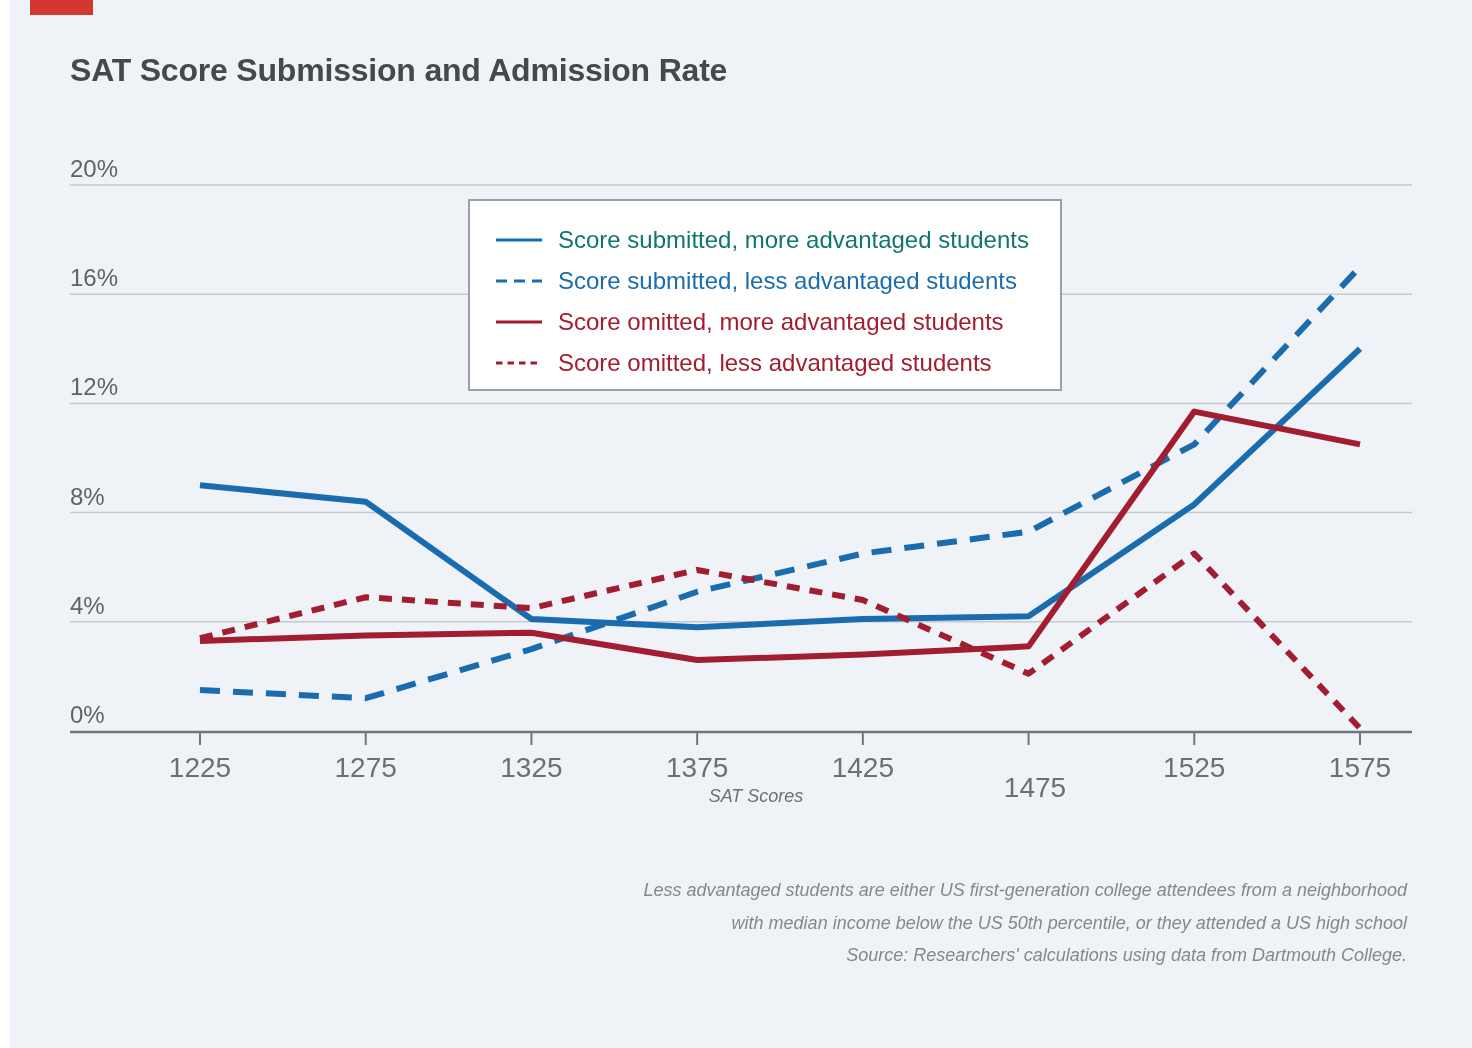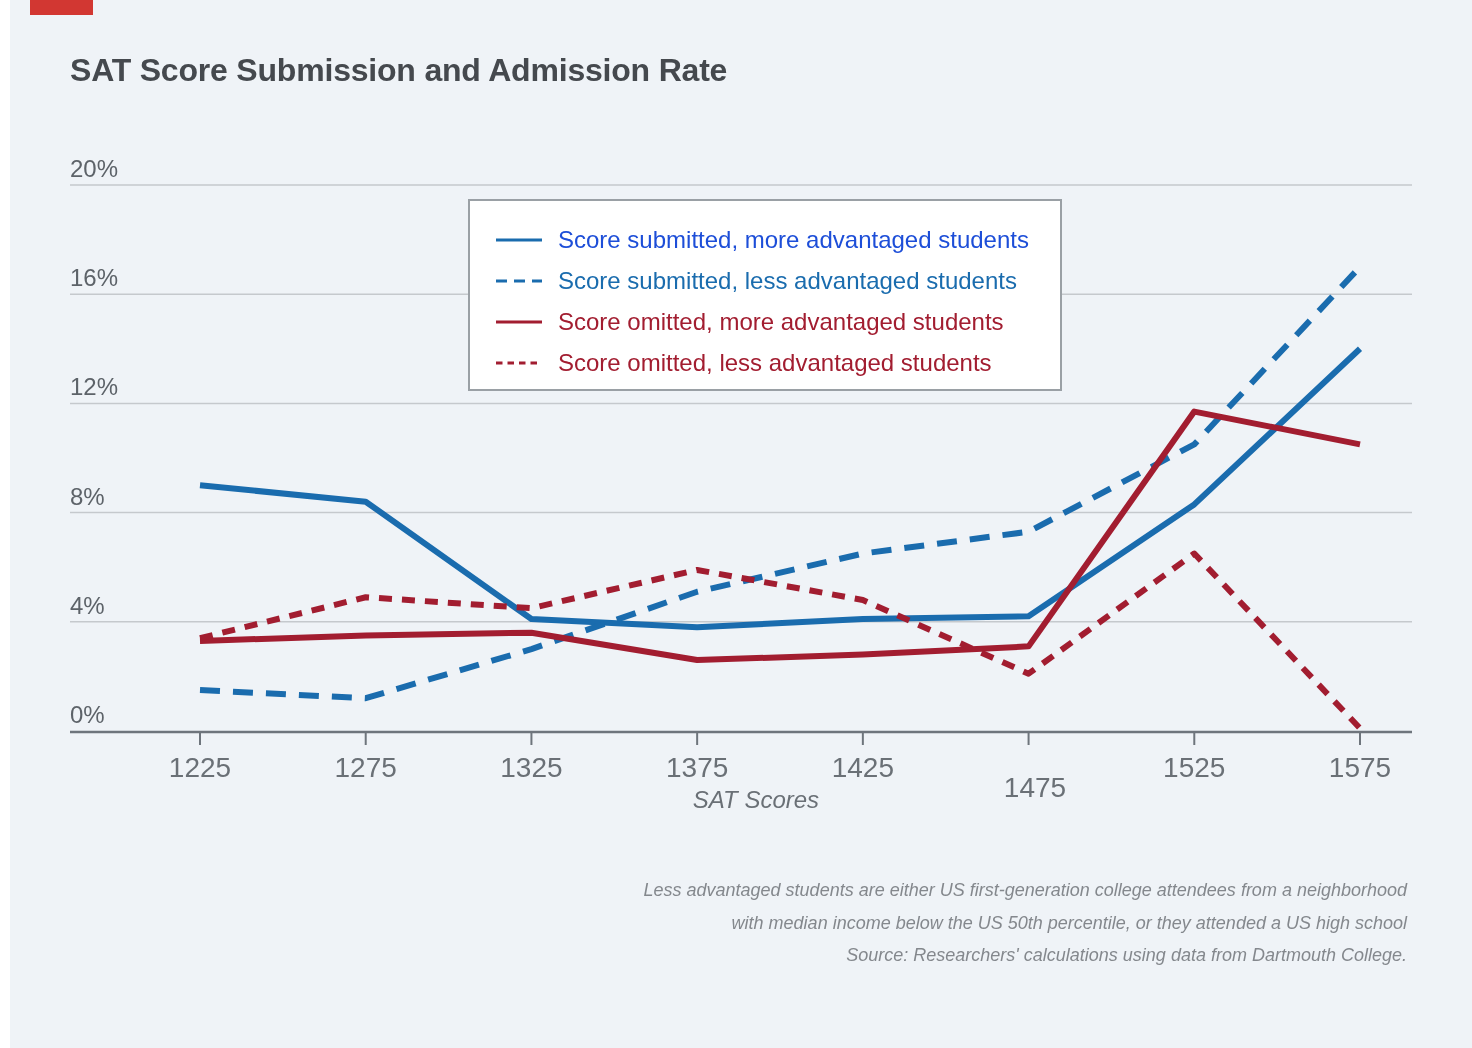--- a/index.html
+++ b/index.html
@@ -6,21 +6,21 @@
   body{font-family:"Liberation Sans", sans-serif;}
   .page{position:relative;width:1472px;height:1048px;background:#eff3f7;overflow:hidden;}
   .left-sliver{position:absolute;left:0;top:0;width:10px;height:100%;background:#ffffff;}
   .accent-bar{position:absolute;left:30px;top:0;width:63px;height:15px;background:#d23732;}
   .title{position:absolute;left:70px;top:52px;margin:0;font-size:32px;font-weight:bold;
          color:#45494e;letter-spacing:-0.2px;}
   #plot{position:absolute;left:0;top:0;}
   .y-tick-label{position:absolute;left:70px;font-size:24px;color:#5d6369;}
   .x-tick-label{position:absolute;top:752px;width:100px;text-align:center;font-size:28px;color:#6a7076;}
   .x-axis-title{position:absolute;left:556px;top:786px;width:400px;text-align:center;
-                font-size:24px;font-style:italic;color:#6a7076;}
+                font-size:18px;font-style:italic;color:#6a7076;}
   .legend{position:absolute;left:468px;top:199px;width:594px;height:192px;box-sizing:border-box;
           background:#ffffff;border:2px solid #9aa0a5;padding:18px 0 0 26px;}
   .legend-row{display:flex;align-items:center;height:41px;}
   .legend-sample{width:46px;height:8px;margin-right:16px;flex:0 0 auto;}
   .legend-label{font-size:24px;white-space:nowrap;}
   .footnote{position:absolute;right:65px;top:874px;text-align:right;font-size:18px;
             font-style:italic;color:#84888d;line-height:32.5px;}
 </style>
 </head>
 <body>
@@ -50,21 +50,21 @@
       <polyline points="200,690.05 365.714,698.24 531.428,649.1 697.142,591.77 862.856,553.55 1028.57,531.71 1194.284,444.34999999999997 1359.998,266.9" fill="none" stroke="#1a6cae" stroke-width="6" stroke-linejoin="round" stroke-linecap="butt" stroke-dasharray="20 13"></polyline>
       <polyline points="200,640.91 365.714,635.45 531.428,632.72 697.142,660.02 862.856,654.56 1028.57,646.37 1194.284,411.59000000000003 1359.998,444.34999999999997" fill="none" stroke="#a21d30" stroke-width="6" stroke-linejoin="round" stroke-linecap="butt"></polyline>
       <polyline points="200,638.1800000000001 365.714,597.23 531.428,608.15 697.142,569.93 862.856,599.96 1028.57,673.67 1194.284,553.55 1359.998,728.27" fill="none" stroke="#a21d30" stroke-width="6" stroke-linejoin="round" stroke-linecap="butt" stroke-dasharray="13 10"></polyline>
     </svg>
 
   <div class="legend">
     <div class="legend-row">
       <svg class="legend-sample" viewBox="0 0 46 8">
         <line class="sample-line" x1="0" y1="4" x2="46" y2="4" stroke-width="3" stroke="#1a6cae"></line>
       </svg>
-      <span class="legend-label" style="color: #1d4ed8;">Score submitted, more advantaged students</span>
+      <span class="legend-label" style="color: #0f766e;">Score submitted, more advantaged students</span>
     </div>
     <div class="legend-row">
       <svg class="legend-sample" viewBox="0 0 46 8">
         <line class="sample-line" x1="0" y1="4" x2="46" y2="4" stroke-width="3" stroke="#1a6cae" stroke-dasharray="11 7"></line>
       </svg>
       <span class="legend-label" style="color: rgb(26, 108, 174);">Score submitted, less advantaged students</span>
     </div>
     <div class="legend-row">
       <svg class="legend-sample" viewBox="0 0 46 8">
         <line class="sample-line" x1="0" y1="4" x2="46" y2="4" stroke-width="3" stroke="#a21d30"></line>

